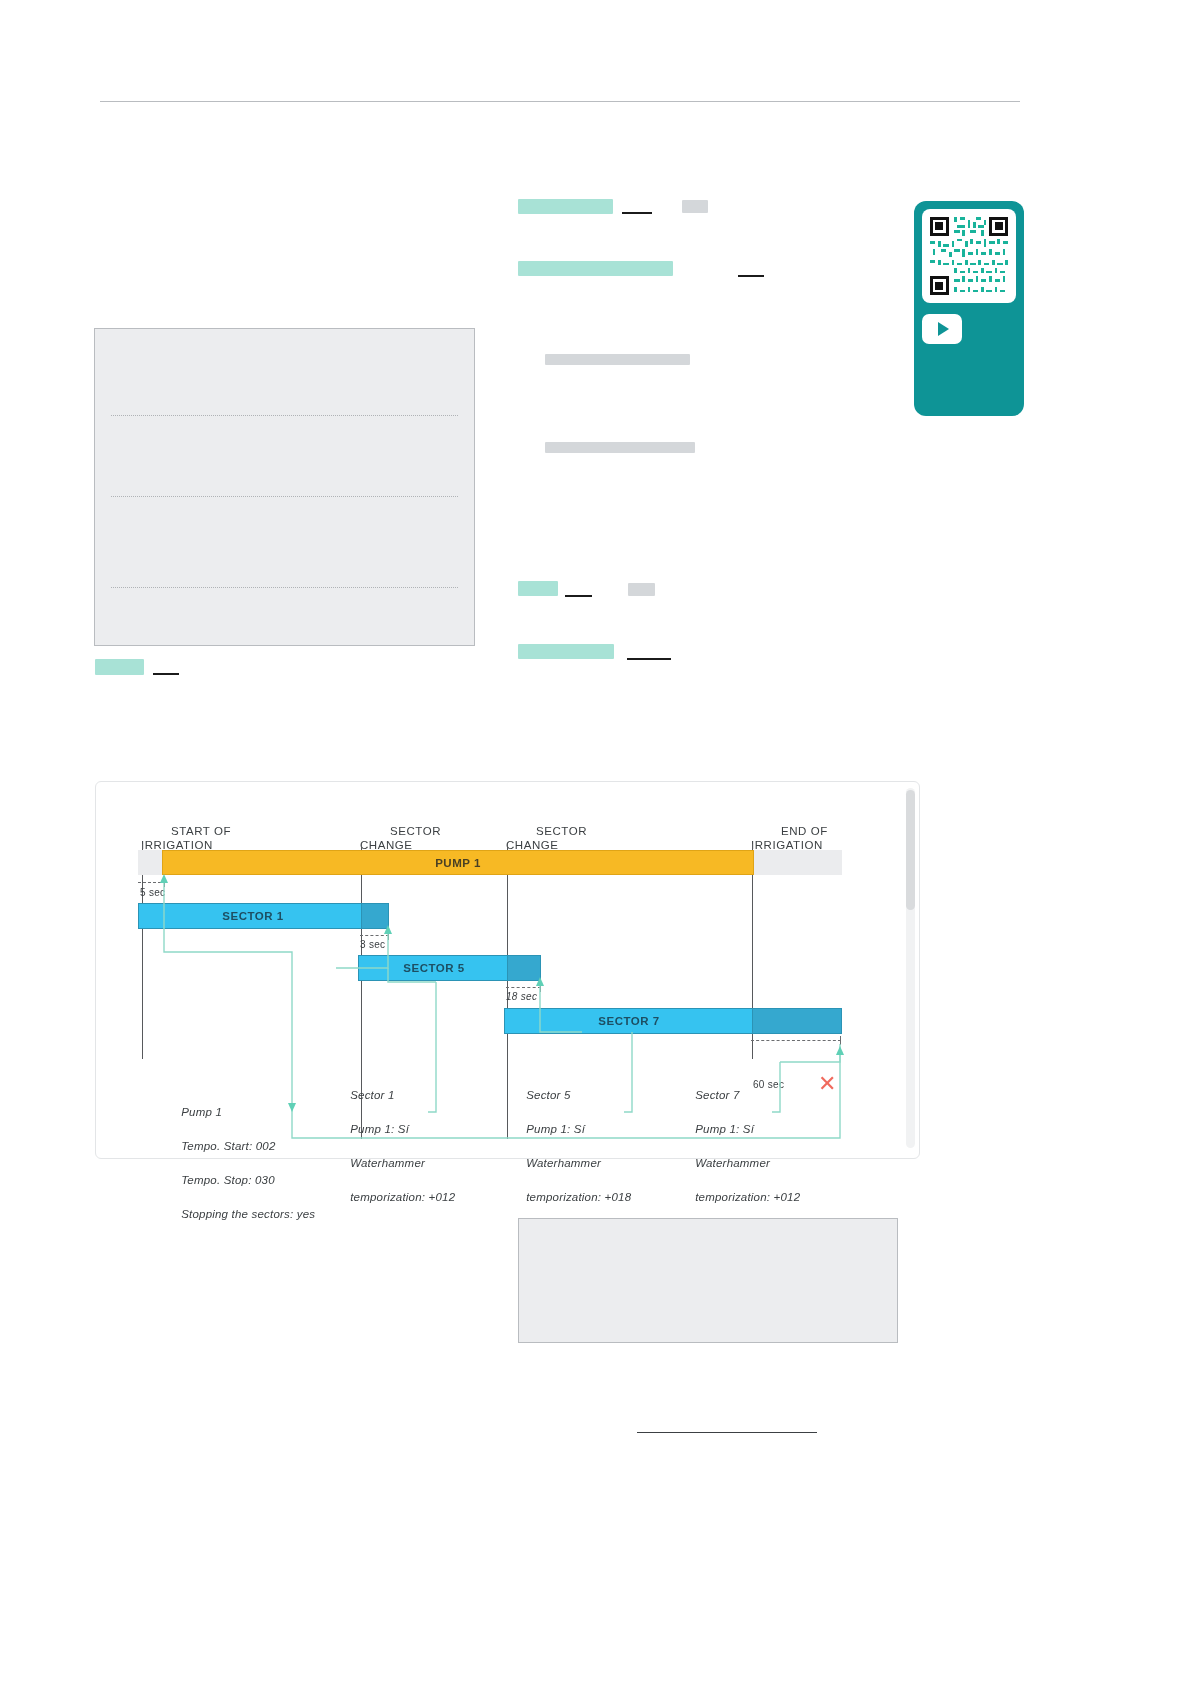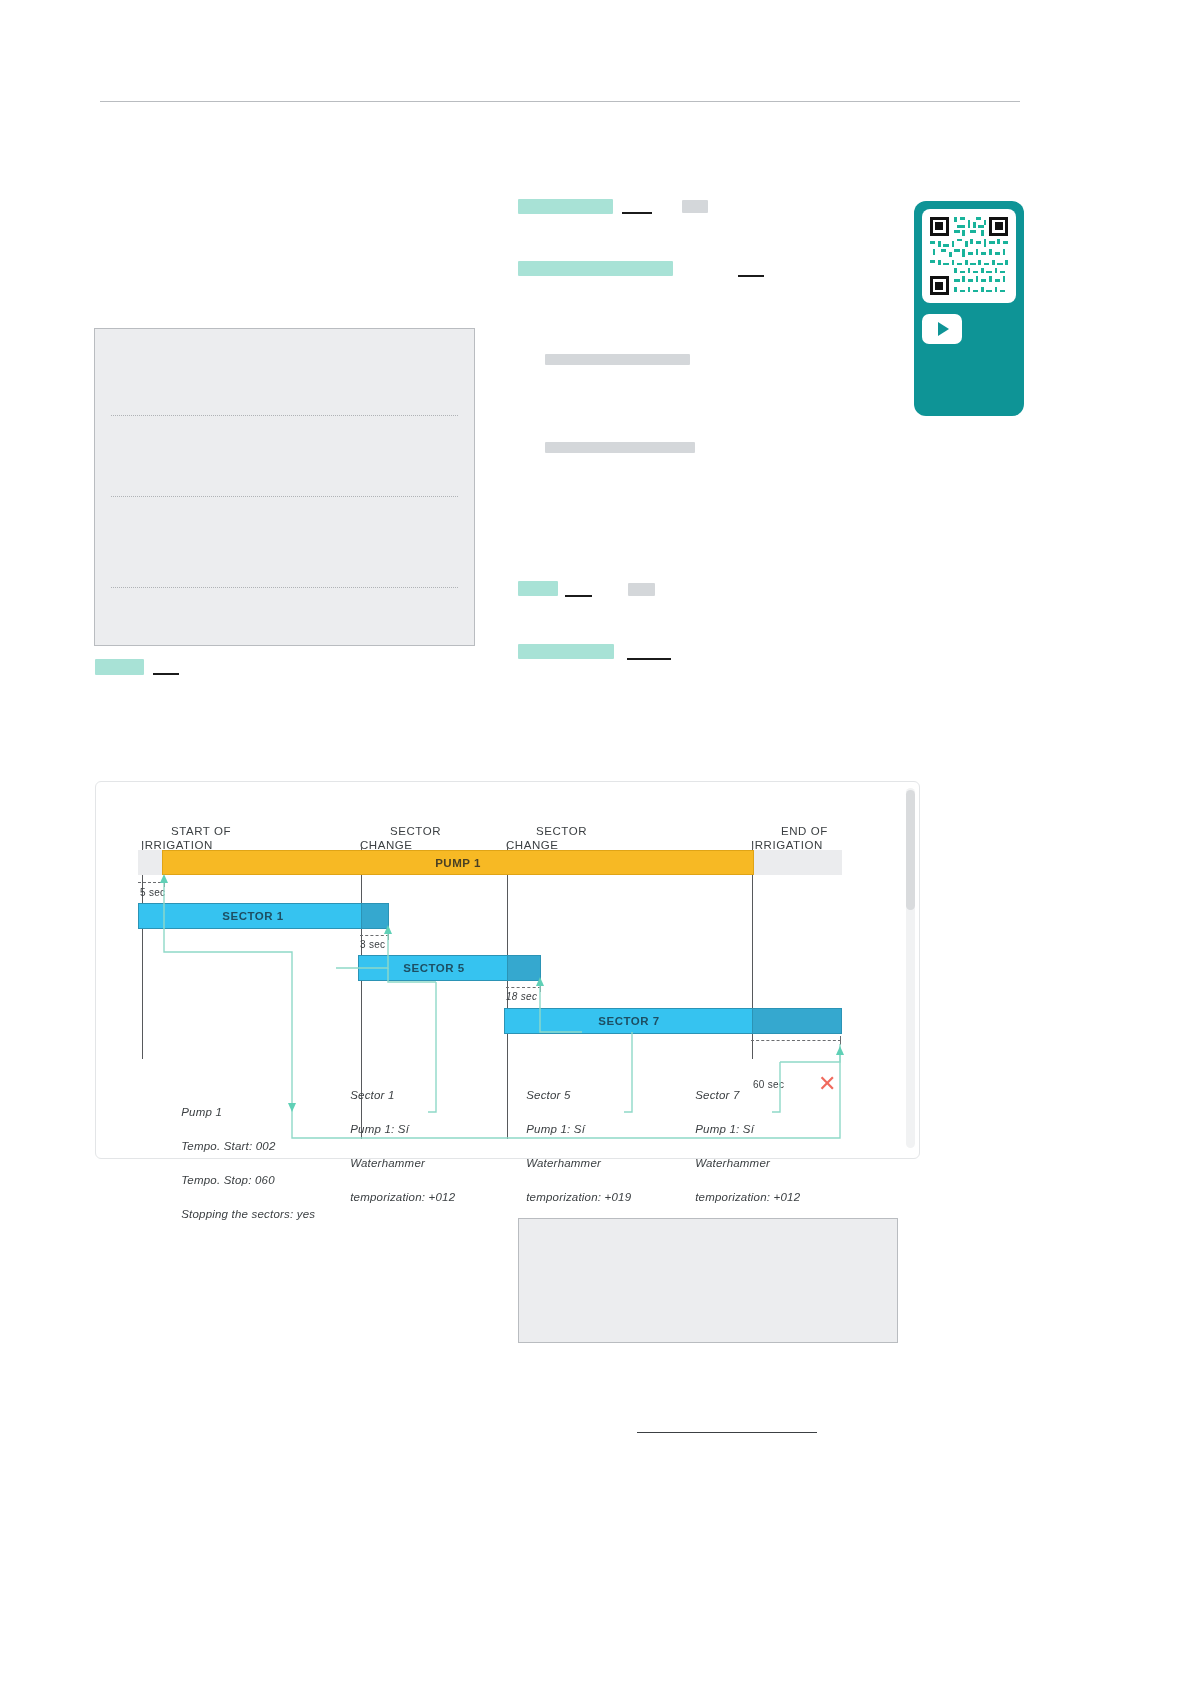--- a/index.html
+++ b/index.html
@@ -274,34 +274,34 @@
         <polygon points="444,195 440,204 448,204" fill="#5fd0b6"></polygon>
         <polygon points="744,264 740,273 748,273" fill="#5fd0b6"></polygon>
         <polygon points="196,330 192,321 200,321" fill="#5fd0b6"></polygon>
       </svg>
 
       <div class="xmark" style="left:722px;top:291px;">✕</div>
 
       <div class="ann" style="left:58px;top:305px;">
         <span>Pump 1</span><br>
         <span>Tempo. Start: 002</span><br>
-        <span>Tempo. Stop: 060</span><br>
+        <span>Tempo. Stop: 030</span><br>
         <span>Stopping the sectors: yes</span>
       </div>
       <div class="ann" style="left:227px;top:288px;">
         <span>Sector 1</span><br>
         <span>Pump 1: Sí</span><br>
         <span>Waterhammer</span><br>
         <span>temporization: +012</span>
       </div>
       <div class="ann" style="left:403px;top:288px;">
         <span>Sector 5</span><br>
         <span>Pump 1: Sí</span><br>
         <span>Waterhammer</span><br>
-        <span>temporization: +019</span>
+        <span>temporization: +018</span>
       </div>
       <div class="ann" style="left:572px;top:288px;">
         <span>Sector 7</span><br>
         <span>Pump 1: Sí</span><br>
         <span>Waterhammer</span><br>
         <span>temporization: +012</span>
       </div>
 
     </div>
   </div>

